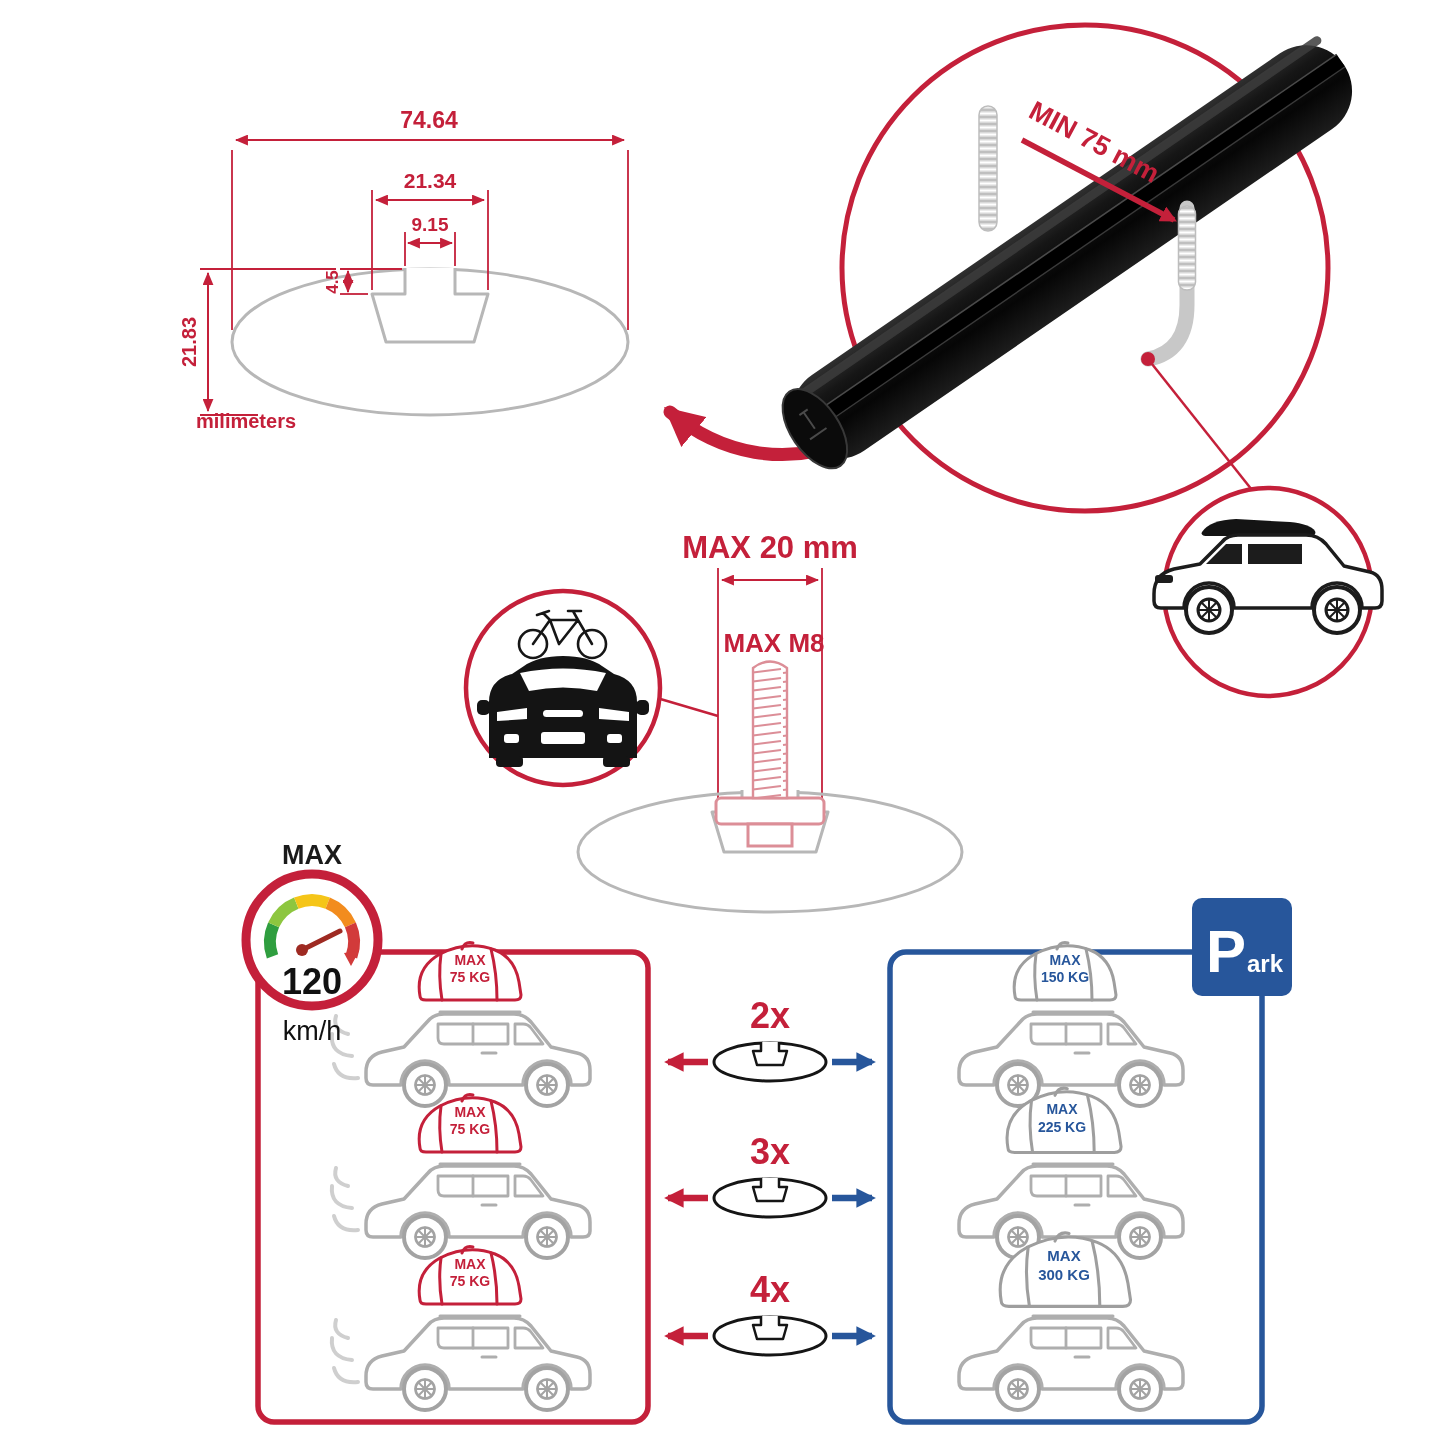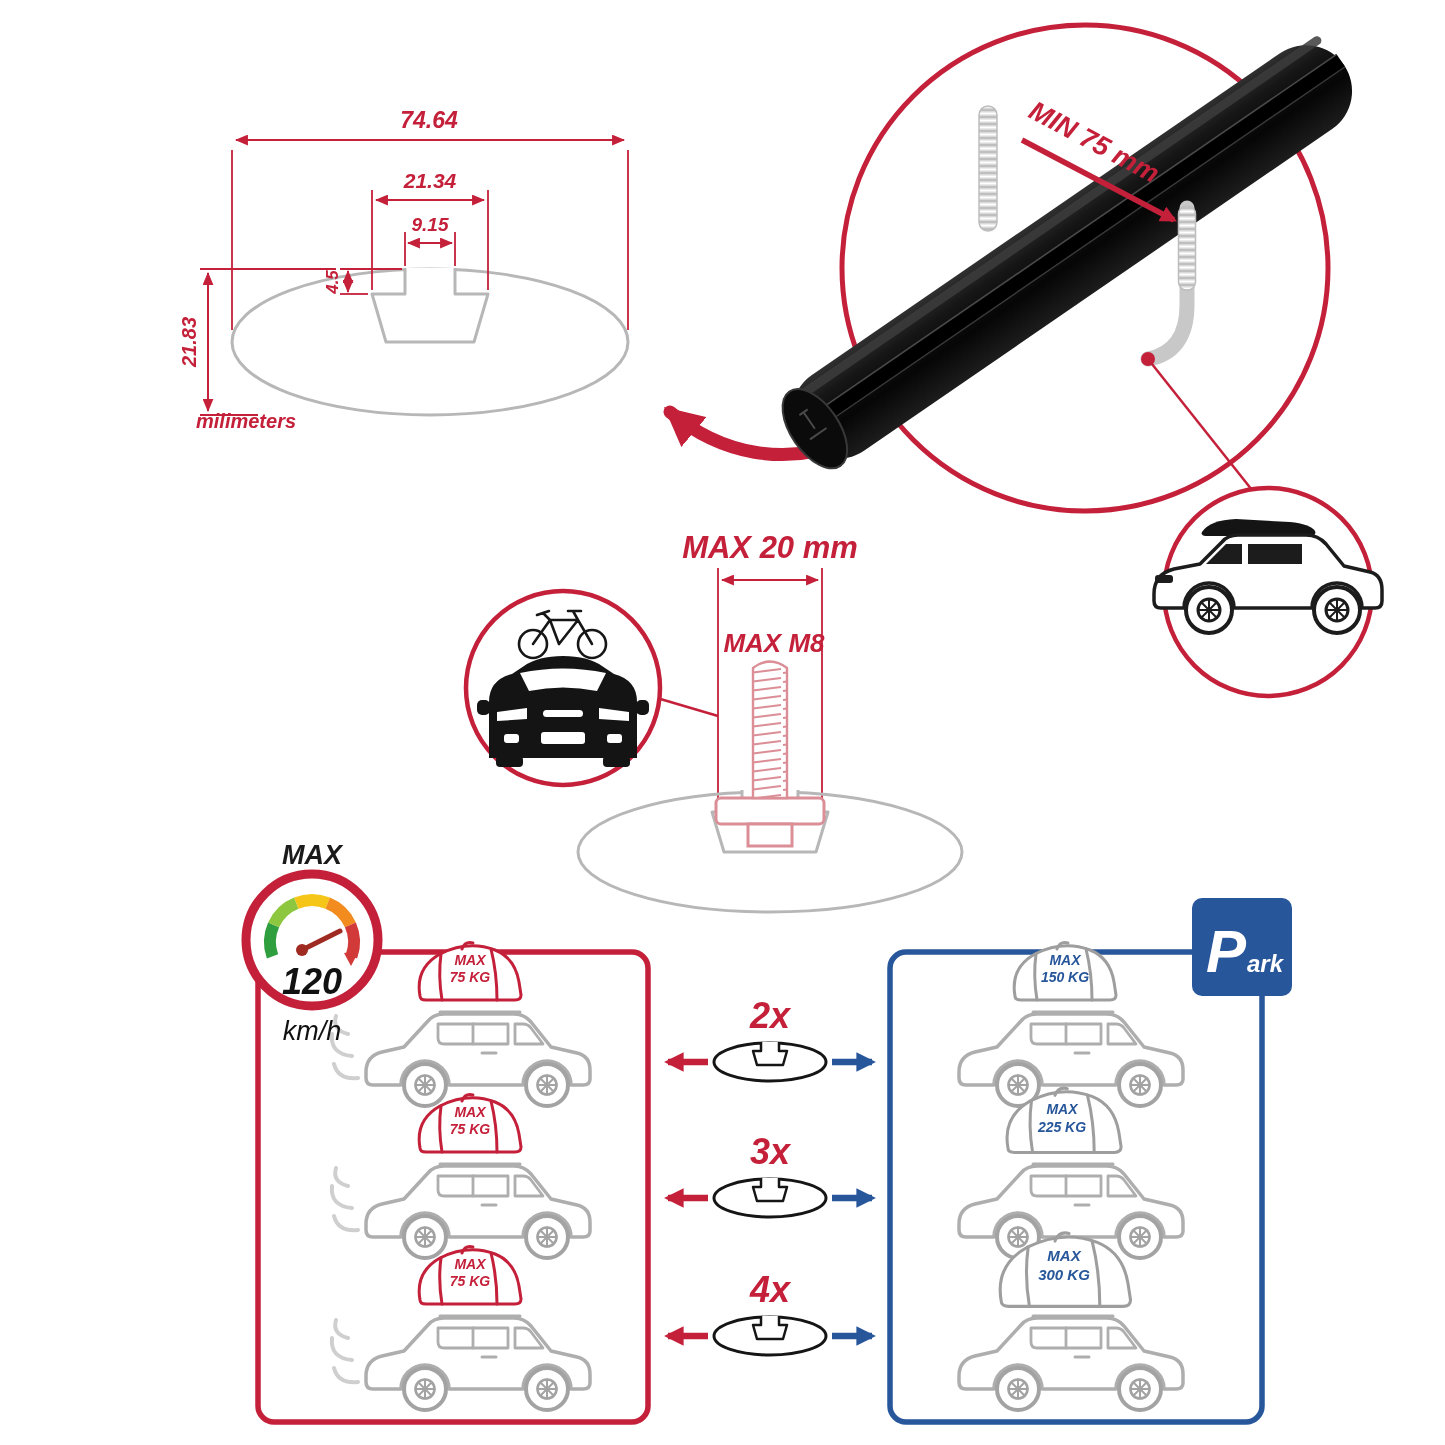--- a/index.html
+++ b/index.html
@@ -1,16 +1,16 @@
 <!DOCTYPE html>
 <html><head>
 <meta charset="utf-8">
 <style>
   html,body{margin:0;padding:0;background:#fff;}
-  .canvas{position:relative;width:1445px;height:1445px;background:#fff;overflow:hidden;font-family:"Liberation Sans",sans-serif;font-style:italic;}
+  .canvas{position:relative;width:1445px;height:1445px;background:#fff;overflow:hidden;font-family:"Liberation Sans",sans-serif;}
   svg text{font-family:"Liberation Sans",sans-serif;}
   .dim{fill:#C4203A;font-weight:bold;}
   .ext{stroke:#C4203A;stroke-width:1.8;}
   .dimline{stroke:#C4203A;stroke-width:2;fill:none;}
 </style>
 </head>
 <body>
 
 <div class="canvas">
 <svg width="1445" height="1445" viewBox="0 0 1445 1445">

